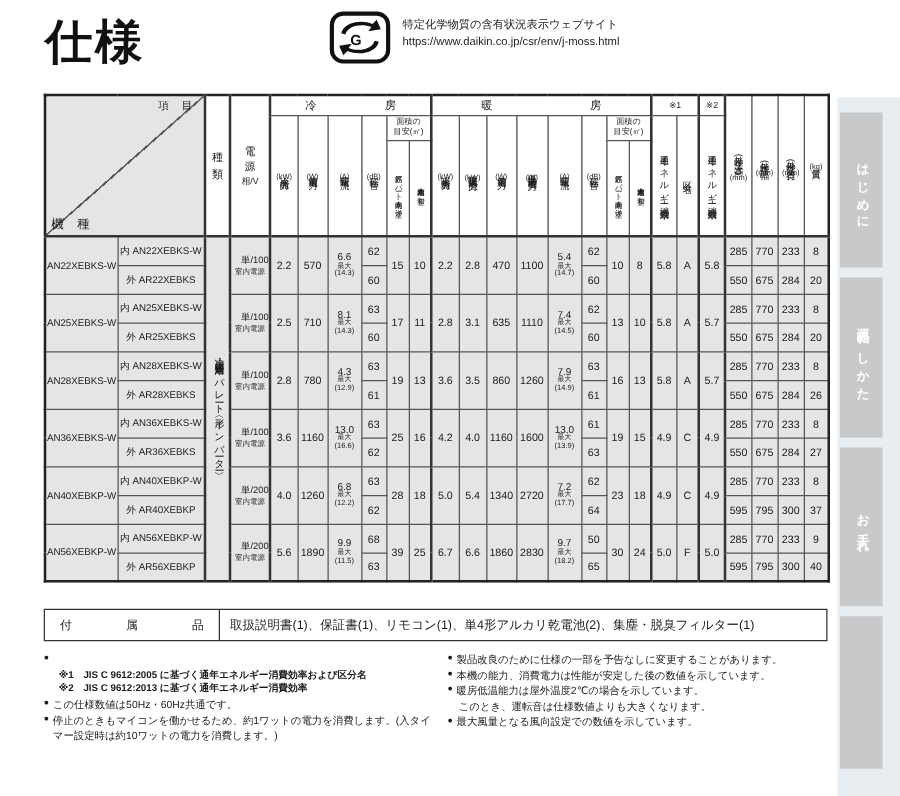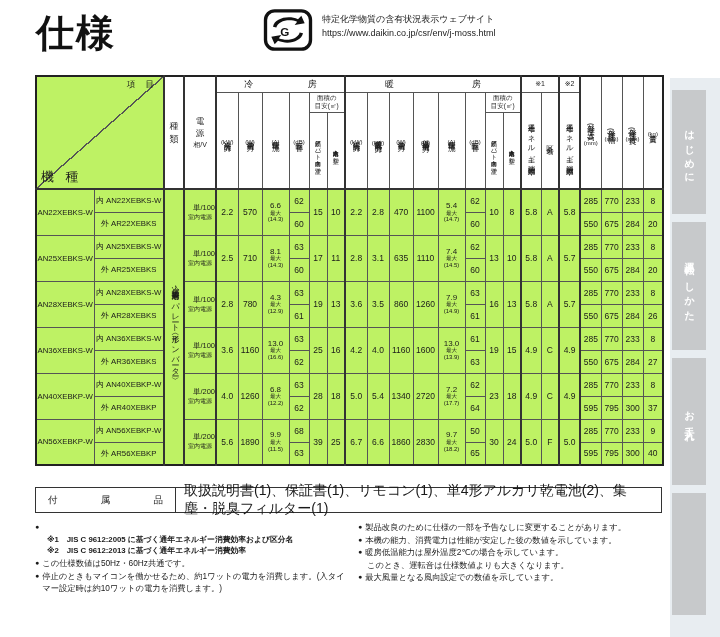--- a/index.html
+++ b/index.html
@@ -6,33 +6,33 @@
   html,body { background:#fff; }
   body { font-family:"Liberation Sans","DejaVu Sans",sans-serif; color:#1a1a1a; }
   .page { position:relative; width:720px; height:637px; background:#fff; overflow:hidden; }
 
   
   .page-title { position:absolute; left:36px; top:8px; font-size:38px; font-weight:bold; letter-spacing:2px; color:#111; }
   .gmark { position:absolute; left:263px; top:8px; width:50px; height:44px; }
   .gmark-text { position:absolute; left:322px; top:12px; font-size:9px; line-height:1.6; color:#222; }
 
   
-  table.spec { position:absolute; left:35px; top:75px; width:627px; border-collapse:collapse; table-layout:fixed; background:#bef264; }
+  table.spec { position:absolute; left:35px; top:75px; width:627px; border-collapse:collapse; table-layout:fixed; background:#e5e5e5; }
   table.spec td, table.spec th { border:1px solid #555; font-weight:normal; text-align:center; vertical-align:middle; padding:0; overflow:hidden; }
   table.spec { border:2px solid #222; }
   .gl { border-left:2px solid #333 !important; }
   thead tr.h1 { height:16px; }
   thead tr.h2 { height:20px; }
   thead tr.h3 { height:77px; }
   thead th { font-size:8px; background:#fff; }
   thead { border-bottom:2px solid #333; }
   .corner { position:relative; background:
      linear-gradient(to bottom right, transparent calc(50% - 0.7px), #555 calc(50% - 0.7px), #555 calc(50% + 0.7px), transparent calc(50% + 0.7px)); }
   .corner .c-top { position:absolute; top:2px; right:5px; font-size:8.5px; letter-spacing:4px; }
-  .corner .c-bot { position:absolute; bottom:2px; left:4px; font-size:13px; letter-spacing:4px; }
+  .corner .c-bot { position:absolute; bottom:2px; left:4px; font-size:10px; letter-spacing:4px; }
   .spreadH { display:flex; justify-content:space-around; align-items:center; width:100%; font-size:9px; }
   .spreadV { display:flex; flex-direction:column; justify-content:space-between; align-items:center; height:100%; padding:6px 0; font-size:9px; }
   .hstack { display:flex; flex-direction:column; justify-content:space-between; align-items:center; height:100%; padding:2px 0; }
   .vlabel { writing-mode:vertical-rl; font-size:7.5px; letter-spacing:1px; line-height:1; }
   .vlabel.tiny { font-size:6px; letter-spacing:0; }
   .unit { font-size:6px; }
   .area-label { font-size:6.5px; line-height:1.2; }
   .mark { font-size:7px; }
   
   tbody td { font-size:8.5px; height:23px; }
@@ -41,21 +41,21 @@
   td.c-type { writing-mode:vertical-rl; font-size:8px; letter-spacing:1px; }
   td.c-power .p1 { font-size:7.5px;text-align:right; }
   td.c-power .p2 { font-size:6px; }
   td.c-cur .val { font-size:8px; line-height:1.1; }
   td.c-cur .mx1 { font-size:5.5px; line-height:1; }
   td.c-cur .mx2 { font-size:6px; line-height:1.1; }
 
   
   .acc { position:absolute; left:35px; top:487px; width:627px; height:26px; display:flex; border:1.5px solid #333; }
   .acc-label { width:140px; border-right:1.5px solid #333; display:flex; align-items:center; justify-content:space-between; padding:0 12px; font-size:9.5px; }
-  .acc-value { flex:1; display:flex; align-items:center; padding:0 8px; font-size:14px; }
+  .acc-value { flex:1; display:flex; align-items:center; padding:0 8px; font-size:10px; }
 
   
   .notes-left  { position:absolute; left:35px;  top:521px; width:316px; }
   .notes-right { position:absolute; left:358px; top:521px; width:306px; }
   .note { font-size:8.3px; line-height:1.5; display:flex; }
   .note .b { margin-right:3px; font-size:7px; line-height:1.8; }
   .note.sub { padding-left:12px; font-size:7.8px;font-weight:bold; }
   .note.cont { padding-left:9px;align-items:flex-end; }
 
   

